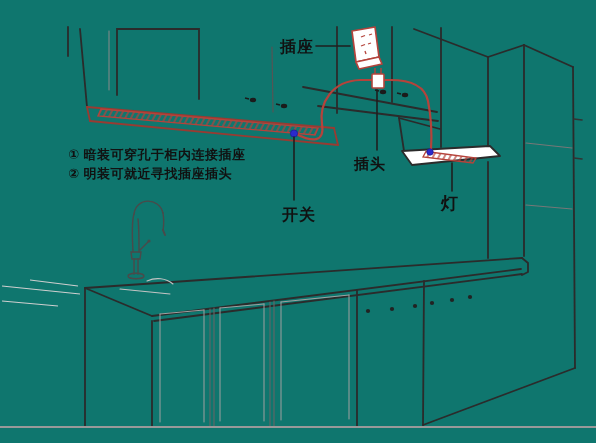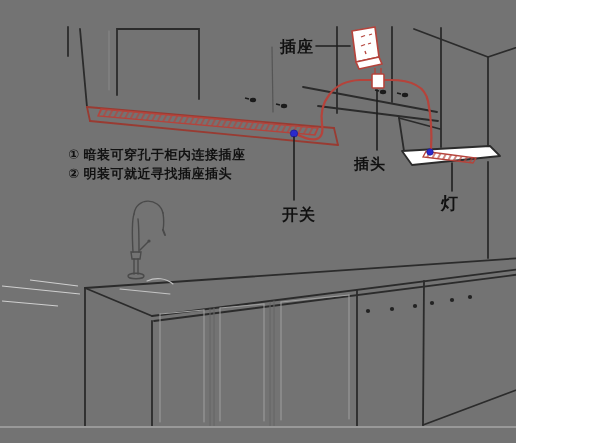--- a/index.html
+++ b/index.html
@@ -1,19 +1,19 @@
 <!DOCTYPE html>
 <html><head>
 <meta charset="utf-8">
 <style>
   html,body{margin:0;padding:0;background:#ffffff;}
   .stage{
     position:relative;
-    width:516px;height:443px;
-    background:#737373;
+    width:596px;height:443px;
+    background:#0f766e;
     overflow:hidden;
     font-family:"Liberation Sans","DejaVu Sans",sans-serif;
   }
   svg{display:block;}
   .lbl{
     font-family:"Liberation Sans","DejaVu Sans",sans-serif;
     font-weight:700;
     fill:#111111;
   }
   .lbl-main{font-size:16px;letter-spacing:1px;}

